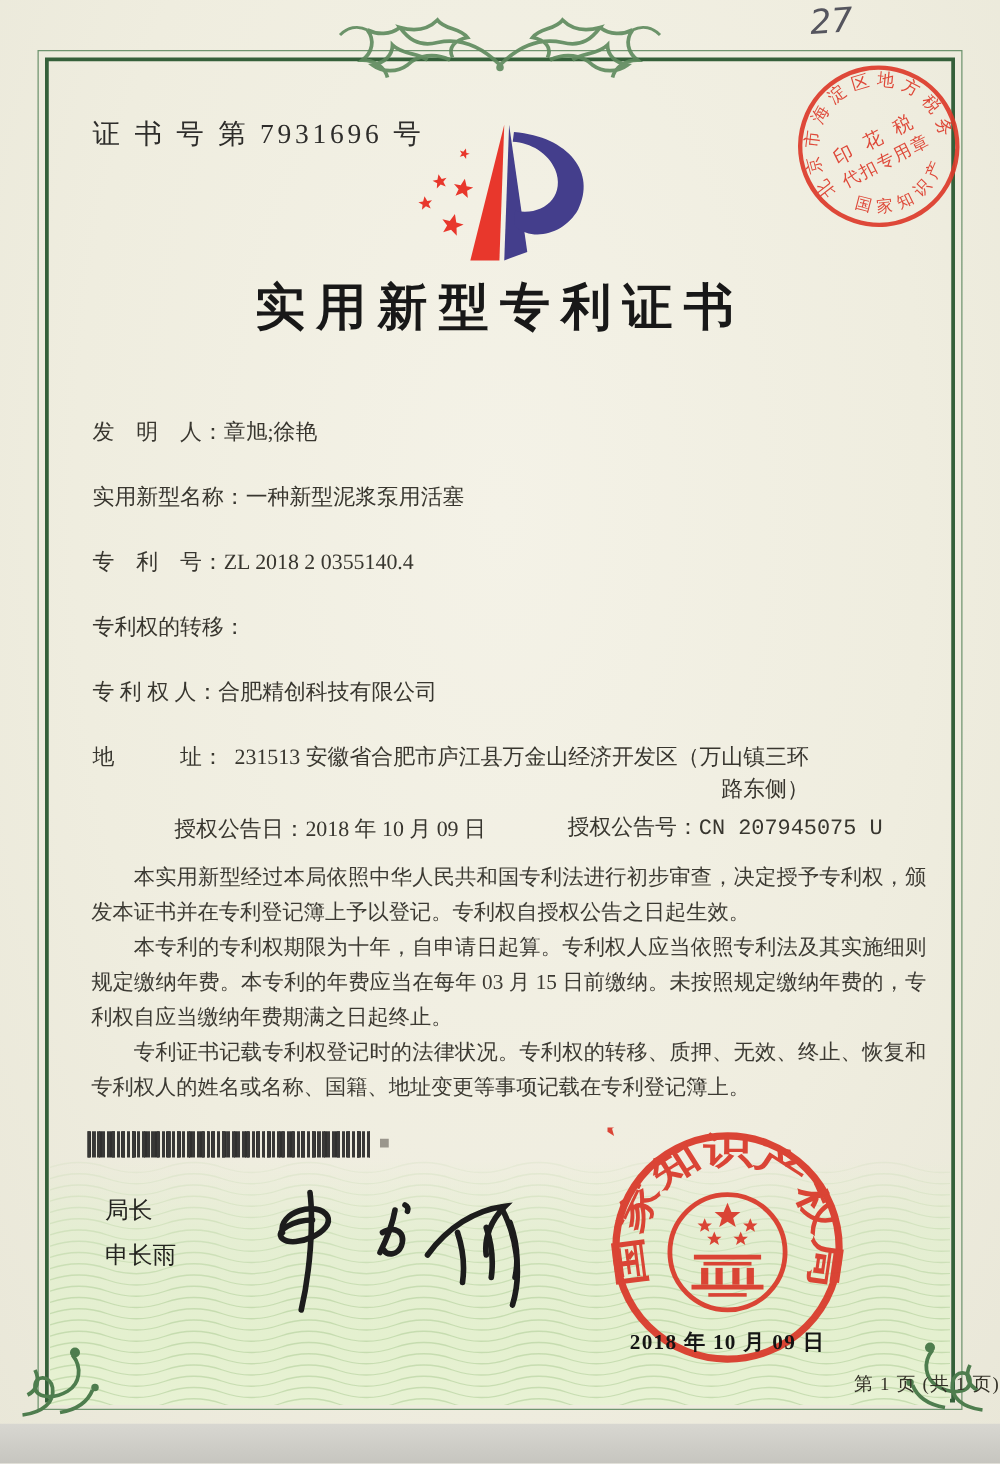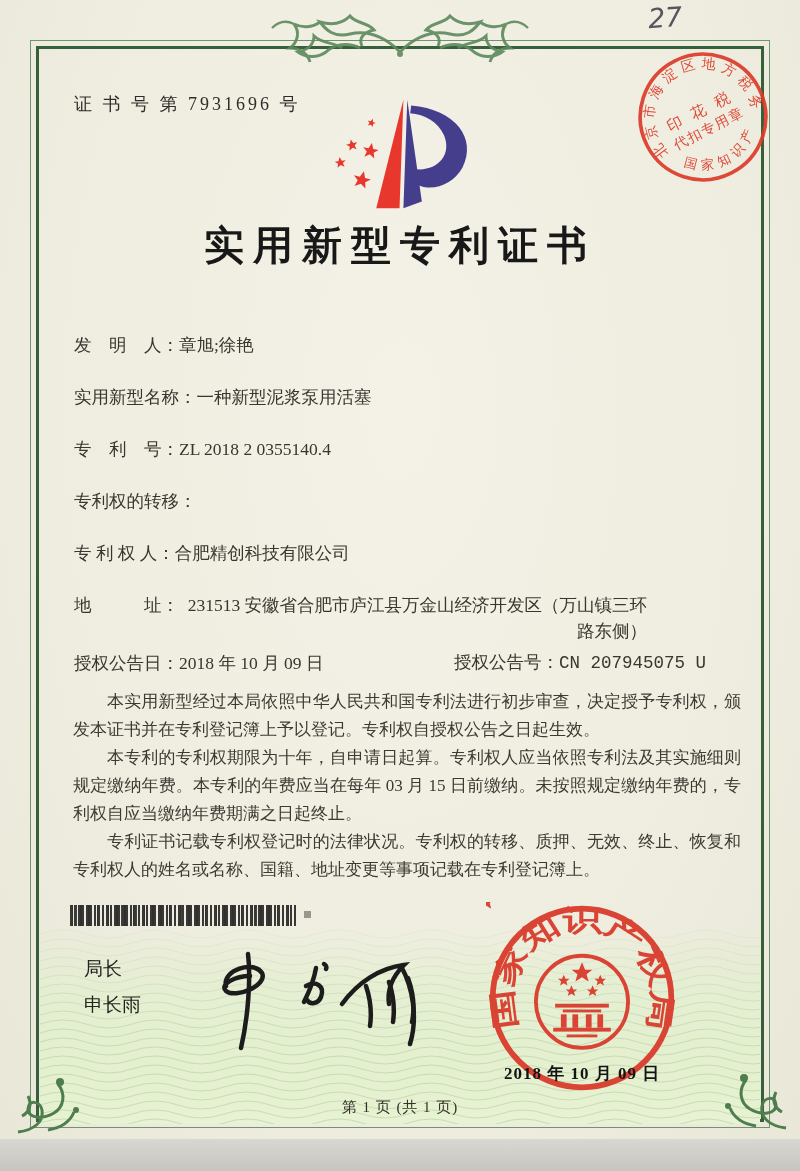--- a/index.html
+++ b/index.html
@@ -11,49 +11,49 @@
         background:linear-gradient(180deg,#d8d7d1,#c6c5bf);}
   
   .frame-outer{position:absolute;left:30px;top:40px;width:740px;height:1088px;
         border:1px solid #6f946f;box-sizing:border-box;}
   .frame-inner{position:absolute;left:36px;top:46px;width:728px;height:1076px;
         border:3px solid #35603a;box-sizing:border-box;}
   
   .wave-zone{position:absolute;left:40px;top:928px;width:720px;height:196px;
         background:linear-gradient(180deg,rgba(226,239,207,0) 0%,rgba(226,239,207,.75) 30%,#e4f0cf 75%,#e8f2d4 100%);}
   .wave-zone svg{position:absolute;left:0;top:0;}
-  .cert-no{position:absolute;left:74px;top:92px;font-size:18px;letter-spacing:3px;color:#2e2d2b;}
+  .cert-no{position:absolute;left:74px;top:92px;font-size:22px;letter-spacing:3px;color:#2e2d2b;}
   .hand-note{position:absolute;left:648px;top:2px;font-size:27px;color:#55555e;
         font-family:"DejaVu Sans",sans-serif;font-style:italic;transform:rotate(-4deg);}
   .logo{position:absolute;left:318px;top:92px;}
   .doc-title{position:absolute;left:0;top:218px;width:800px;text-align:center;
         font-size:40px;font-weight:bold;letter-spacing:9px;color:#181818;margin:0;}
   .fields{position:absolute;left:74px;top:332px;width:660px;font-size:17.5px;color:#38362f;}
   .frow{display:flex;align-items:flex-start;height:52px;line-height:26px;}
   .frow.addr{height:58px;text-align:right;}
   .frow .lab{flex:0 0 auto;white-space:pre;}
   .frow .val{flex:0 1 auto;max-width:468px;}
   .grant-row{display:flex;height:30px;line-height:26px;}
-  .grant-left{width:380px;white-space:pre;}
+  .grant-left{width:380px;white-space:pre;text-align:center;}
   .grant-right{white-space:pre;font-family:Liberation Mono, monospace;}
   .body-text{position:absolute;left:73px;top:688px;width:668px;font-size:17px;
         line-height:28px;color:#3c3a33;text-align:justify;}
   .body-text p{margin:0;text-indent:2em;}
   .barcode{position:absolute;left:70px;top:905px;width:226px;height:21px;opacity:.88;
         background:
          repeating-linear-gradient(90deg,#202020 0 2px,rgba(0,0,0,0) 2px 4px),
          repeating-linear-gradient(90deg,#161616 0 3px,rgba(0,0,0,0) 3px 9px),
          repeating-linear-gradient(90deg,rgba(0,0,0,0) 0 6px,#2a2a2a 6px 7px,rgba(0,0,0,0) 7px 15px);}
   .barcode-dot{position:absolute;left:304px;top:911px;width:7px;height:7px;background:#9a968c;}
   .signoff{position:absolute;left:84px;top:951px;font-size:19px;color:#23231f;line-height:36px;}
   .signature{position:absolute;left:196px;top:946px;}
   .seal-wrap{position:absolute;left:486px;top:902px;}
   .seal-date{position:absolute;left:486px;top:1062px;width:192px;text-align:center;
         font-size:17px;letter-spacing:1px;color:#141414;font-weight:bold;}
-  .footer{position:absolute;left:0;top:1098px;width:800px;text-align:center;
+  .footer{position:absolute;left:0;top:1098px;width:800px;text-align:right;
         font-size:15px;color:#333127;letter-spacing:1px;}
   .stamp{position:absolute;left:630px;top:44px;opacity:.92;}
   .ornament-top{position:absolute;left:264px;top:8px;}
   .corner-bl{position:absolute;left:14px;top:1072px;}
   .corner-br{position:absolute;left:716px;top:1068px;transform:scaleX(-1);}
 </style>
 </head>
 <body>
 
 <div class="page">

